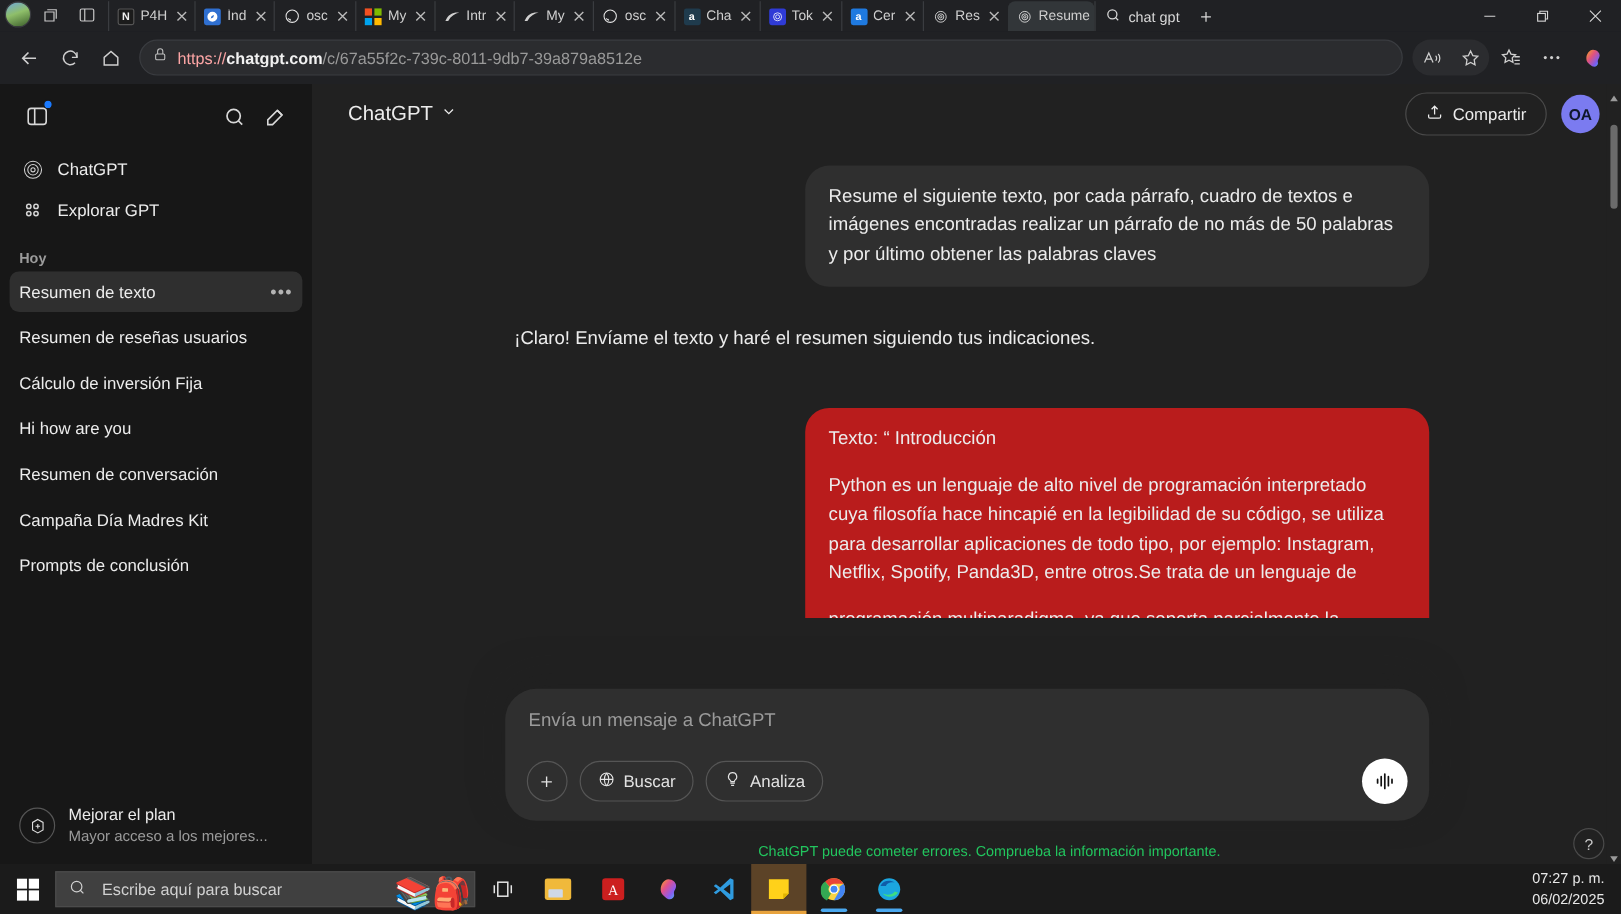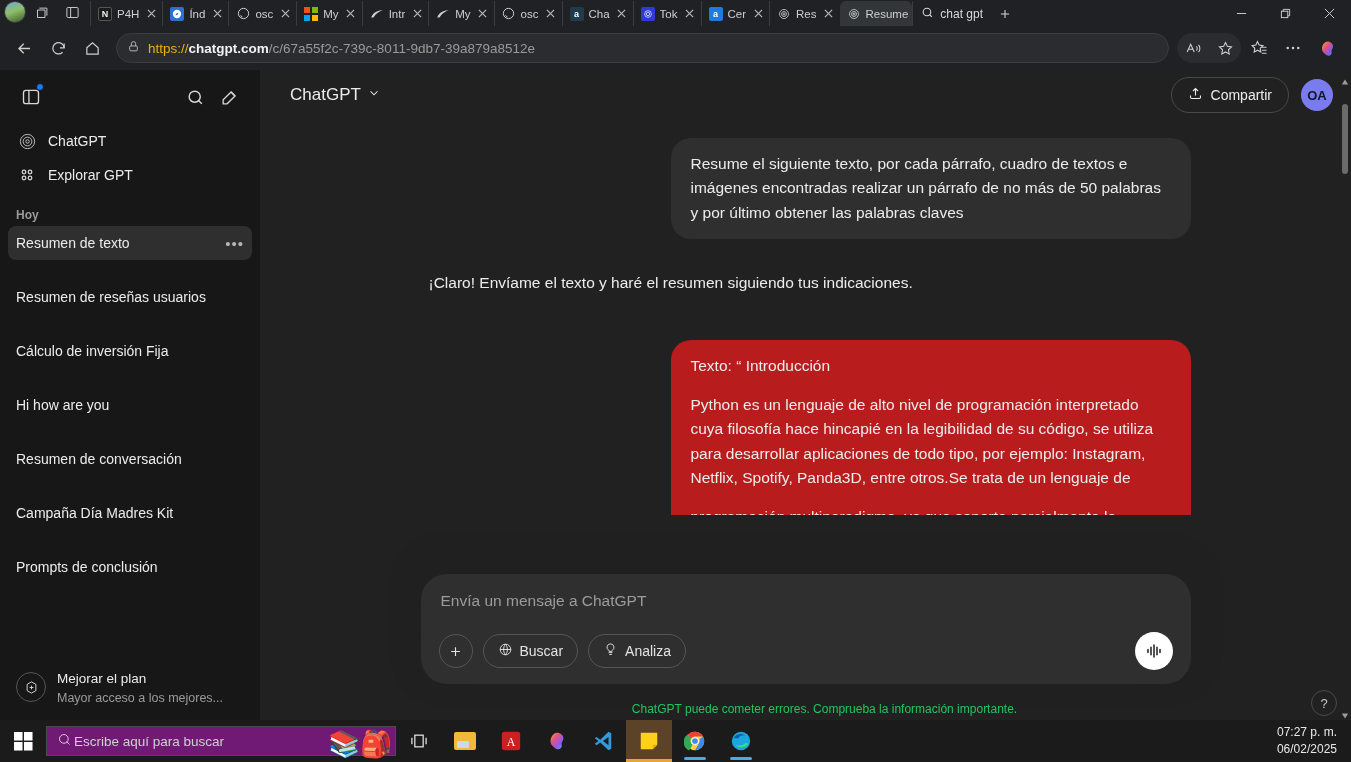--- a/index.html
+++ b/index.html
@@ -75,21 +75,21 @@
     display: flex; align-items: center; gap: 2px; padding: 0 8px;
   }
   .nav-btn { width:32px;height:32px; border-radius:50%; display:flex;align-items:center;justify-content:center; color:#cfcfcf;}
   .omnibox {
     flex: 1; height: 30px; background: #2b2c2f; border-radius: 16px;
     display: flex; align-items: center; padding: 0 10px; gap: 8px;
     margin: 0 6px; border: 1px solid #3a3c40;
   }
   .omnibox .url { font-size: 13.5px; color: #9a9a9a; white-space: nowrap; overflow: hidden; }
   .omnibox .url b { color: #f1f1f1; font-weight: 600; }
-  .omnibox .url .sch { color:#eab308; }
+  .omnibox .url .sch { color:#fca5a5; }
   .toolbar-right { display:flex; align-items:center; gap:2px; }
   .tb-btn { width:32px; height:32px; border-radius:50%; display:flex; align-items:center; justify-content:center; color:#cfcfcf;}
   .read-group { display:flex; align-items:center; background:#2b2c2f; border-radius:16px; height:30px; }
 
   
   .page {
     position: absolute; left:0; top:70px; width:1351px; height:658px;
     background: #212121; display: flex;
   }
   .sidebar {
@@ -108,21 +108,21 @@
     color:#ececec; font-size:14px;
   }
   .sb-nav-item .ico { width:22px; display:flex;align-items:center;justify-content:center; color:#d4d4d4; }
 
   .sb-section-label {
     padding: 16px 16px 4px 16px; font-size: 12px; color: #9b9b9b; font-weight: 600;
   }
   .sb-list { padding: 0 8px; overflow:hidden; }
   .sb-chat {
     display:flex; align-items:center; justify-content:space-between;
-    height: 34px; padding: 0 8px; border-radius: 8px; margin-bottom: 20px;
+    height: 34px; padding: 0 8px; border-radius: 8px; margin-bottom: 4px;
     color:#ececec; font-size:14px; white-space:nowrap;
   }
   .sb-chat.active { background: #2f2f2f; }
   .sb-chat .dots { color:#b4b4b4; font-size:15px; letter-spacing:1px; }
 
   .sb-bottom { margin-top:auto; padding: 10px 10px 16px 10px; }
   .sb-upgrade { display:flex; align-items:center; gap:11px; padding:6px 6px; border-radius:10px; }
   .sb-upg-ico {
     width:30px; height:30px; flex:none; border-radius:50%;
     border:1px solid #555; display:flex; align-items:center; justify-content:center; color:#dcdcdc;
@@ -214,22 +214,22 @@
   .sb-arrow { position:absolute; left:2px; width:8px; height:8px; color:#9a9a9a; display:flex; align-items:center; justify-content:center;}
   .sb-arrow.up { top:8px; } .sb-arrow.down { bottom:8px; }
 
   
   .taskbar {
     position:absolute; left:0; bottom:0; width:1351px; height:42px;
     background:#1b1b1b; display:flex; align-items:center; gap:0;
   }
   .start-btn { width:46px;height:42px; display:flex;align-items:center;justify-content:center;}
   .tb-search {
-    width: 350px; height:30px; background:#701a75; border:1px solid #4b4b4b;
-    display:flex; align-items:center; gap:2px; padding: 0 10px; position:relative;
+    width: 350px; height:30px; background:#404040; border:1px solid #4b4b4b;
+    display:flex; align-items:center; gap:13px; padding: 0 10px; position:relative;
     color:#d0d0d0; font-size:13.5px; overflow:visible;
   }
   .tb-search .bgart { position:absolute; right:2px; bottom:-2px; font-size:26px; line-height:1; }
   .tb-icon { width:46px;height:42px; display:flex;align-items:center;justify-content:center; position:relative;}
   .tb-icon.running::after {
     content:''; position:absolute; bottom:2px; left:50%; transform:translateX(-50%);
     width:22px; height:3px; border-radius:2px; background:#4aa8ef;
   }
   .tb-icon.active-app { background:#5c4327; }
   .tb-icon.active-app::after {

